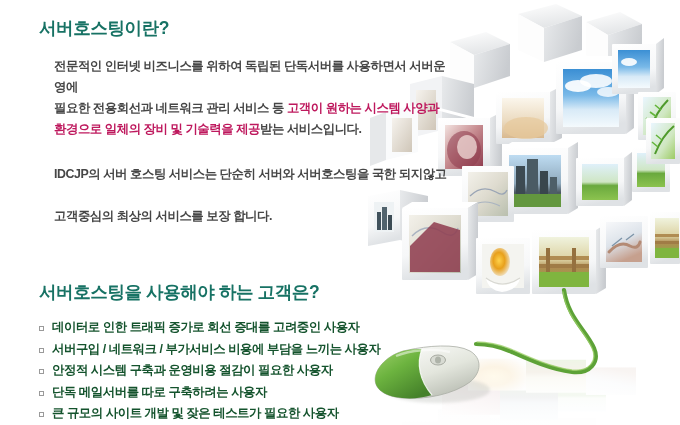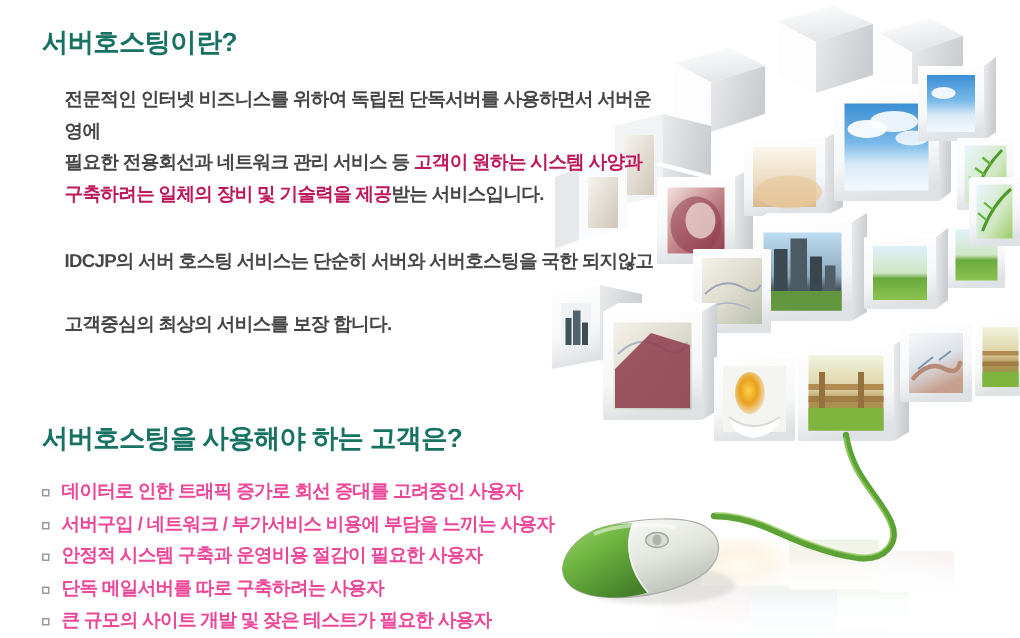--- a/index.html
+++ b/index.html
@@ -16,21 +16,21 @@
     position: relative;
     width: 680px;
     height: 425px;
     background: #ffffff;
     overflow: hidden;
   }
 
   
   .text-col {
     position: absolute;
-    left: 28px;
+    left: 39px;
     top: 0;
     width: 430px;
     z-index: 5;
   }
 
   .heading {
     color: #177264;
     font-size: 17.5px;
     font-weight: bold;
     letter-spacing: -0.4px;
@@ -57,21 +57,21 @@
   }
 
   .bullet-list {
     list-style: none;
     margin: 0;
     padding: 0;
   }
   .bullet-list li {
     position: relative;
     padding-left: 13px;
-    color: #ec4899;
+    color: #14532d;
     font-size: 12.4px;
     font-weight: bold;
     line-height: 21.5px;
     letter-spacing: -0.45px;
     white-space: nowrap;
   }
   .bullet-list li::before {
     content: "";
     position: absolute;
     left: 0;
@@ -417,21 +417,21 @@
     </svg>
   </div>
 
   <div class="text-col">
 
     <h2 class="heading heading-1">서버호스팅이란?</h2>
 
     <p class="para para-1">
       <span>전문적인 인터넷 비즈니스를 위하여 독립된 단독서버를 사용하면서 서버운영에</span><br>
       <span>필요한 전용회선과 네트워크 관리 서비스 등 </span><span class="hl">고객이 원하는 시스템 사양과</span><br>
-      <span class="hl">구축하려는 일체의 장비 및 기술력을 제공</span><span>받는 서비스입니다.</span>
+      <span class="hl">환경으로 일체의 장비 및 기술력을 제공</span><span>받는 서비스입니다.</span>
     </p>
 
     <p class="para para-2">
       <span>IDCJP의 서버 호스팅 서비스는 단순히 서버와 서버호스팅을 국한 되지않고</span><br>
       <br>
       <span>고객중심의 최상의 서비스를 보장 합니다.</span>
     </p>
 
     <div class="spacer-before-h2"></div>
 

